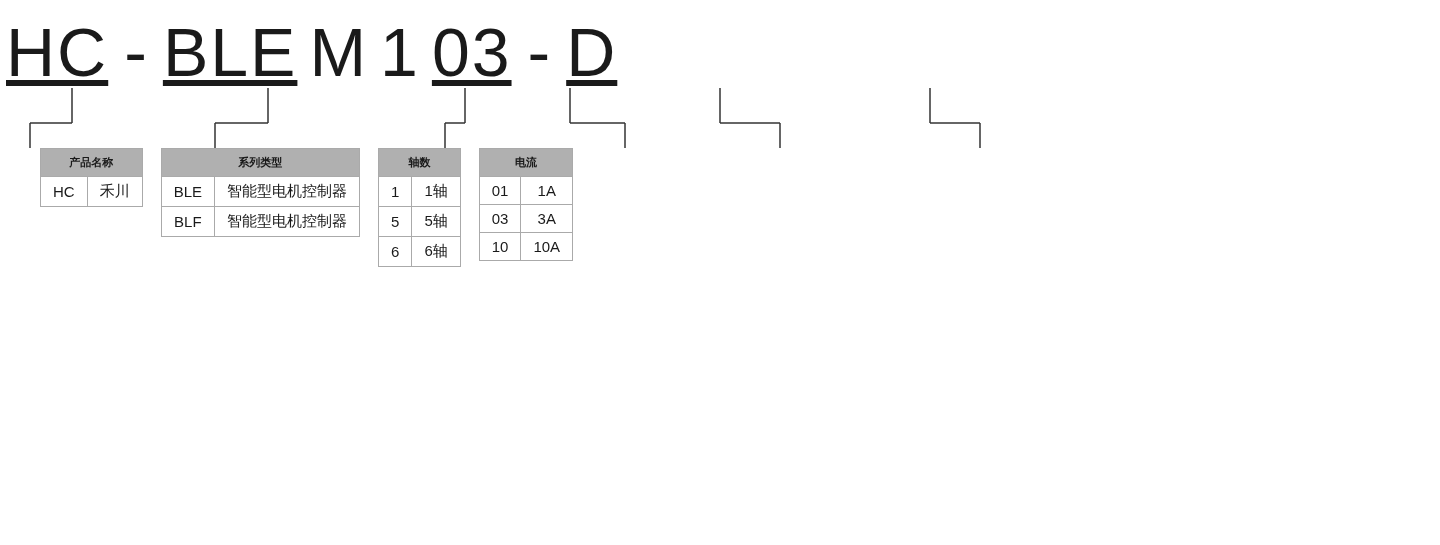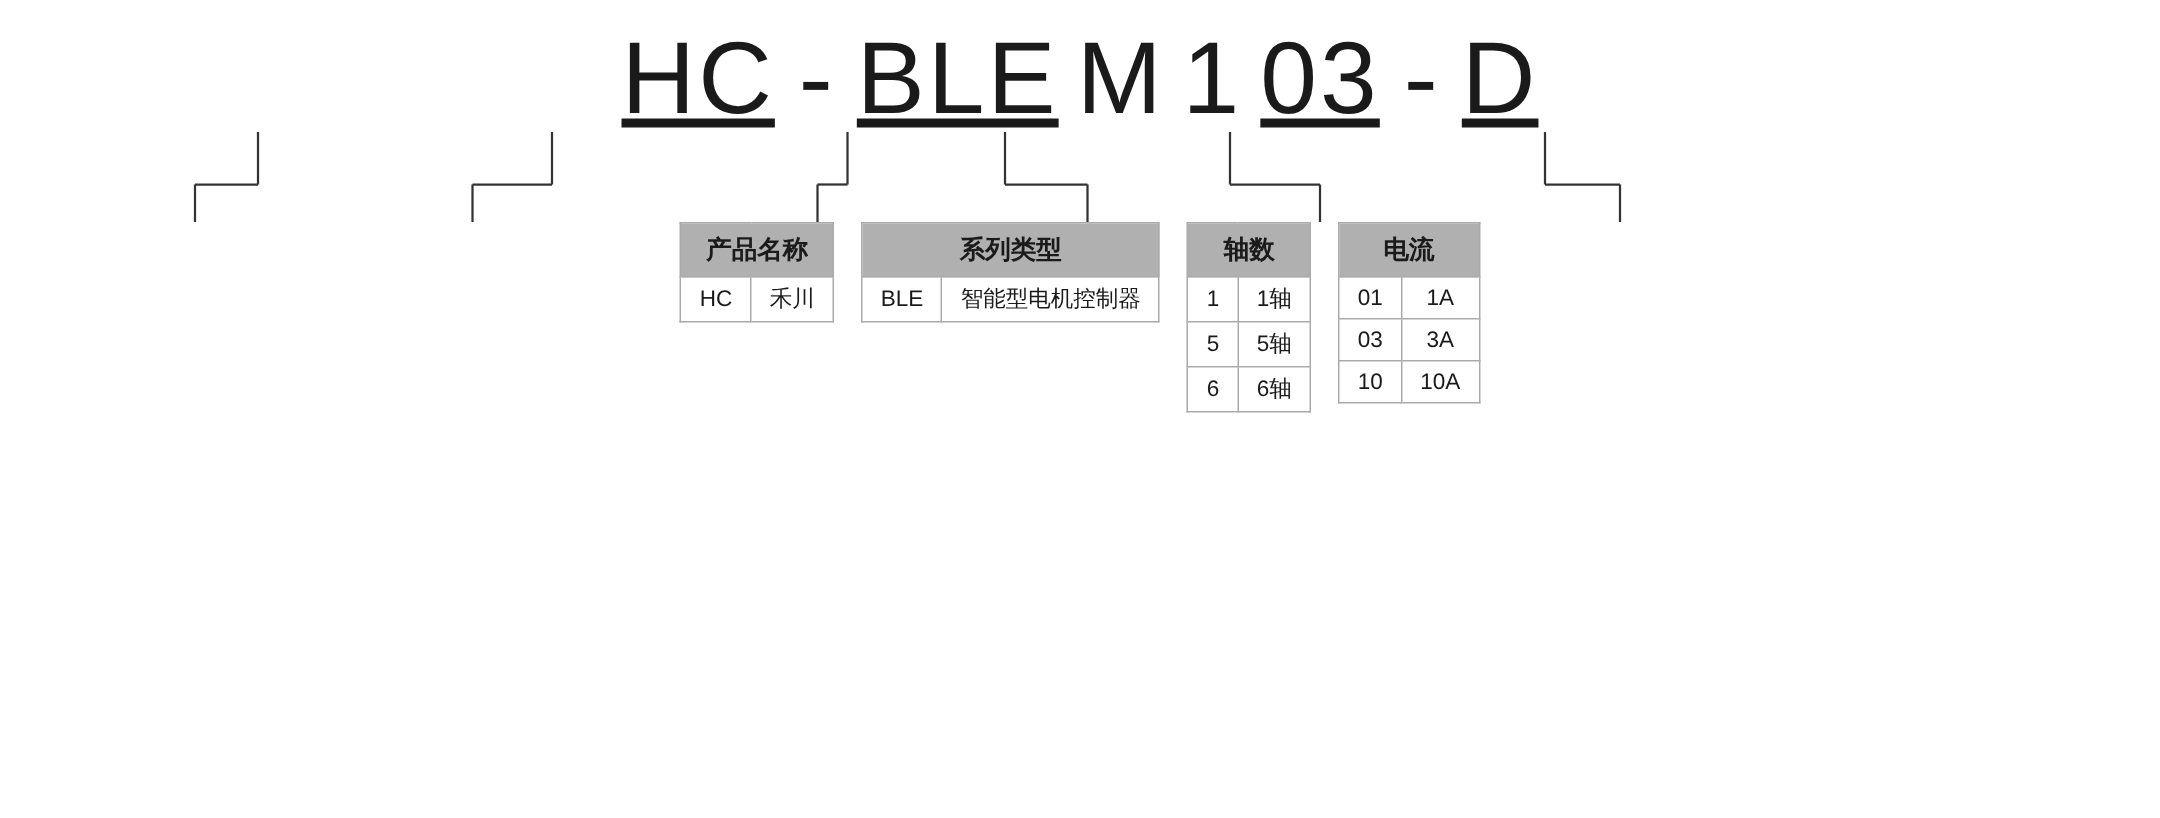--- a/index.html
+++ b/index.html
@@ -69,38 +69,38 @@
       border: 1px solid #aaa;
       font-size: 15px;
       color: #1a1a1a;
     }
 
     .info-table th {
       background: #b0b0b0;
       text-align: center;
       padding: 6px 12px;
       font-weight: 600;
-      font-size: 17px;
+      font-size: 11px;
       border: 1px solid #aaa;
       white-space: nowrap;
     }
 
     .info-table td {
       border: 1px solid #aaa;
       padding: 5px 12px;
       text-align: center;
       white-space: nowrap;
       font-size: 15px;
       background: #fff;
     }
 
     .main-wrapper {
       display: flex;
       flex-direction: column;
-      align-items: center;
+      align-items: flex-start;
       width: 1440px;
     }
   </style>
 </head>
 <body>
 
 <div class="main-wrapper">
 
   <div class="code-row">
 
@@ -182,20 +182,24 @@
       <thead>
         <tr>
           <th colspan="2">系列类型</th>
         </tr>
       </thead>
       <tbody>
         <tr>
           <td>BLE</td>
           <td>智能型电机控制器</td>
         </tr>
+        <tr>
+          <td>BLF</td>
+          <td>智能型电机控制器</td>
+        </tr>
       </tbody>
     </table>
 
 
     <table class="info-table">
       <thead>
         <tr>
           <th colspan="2">轴数</th>
         </tr>
       </thead>

